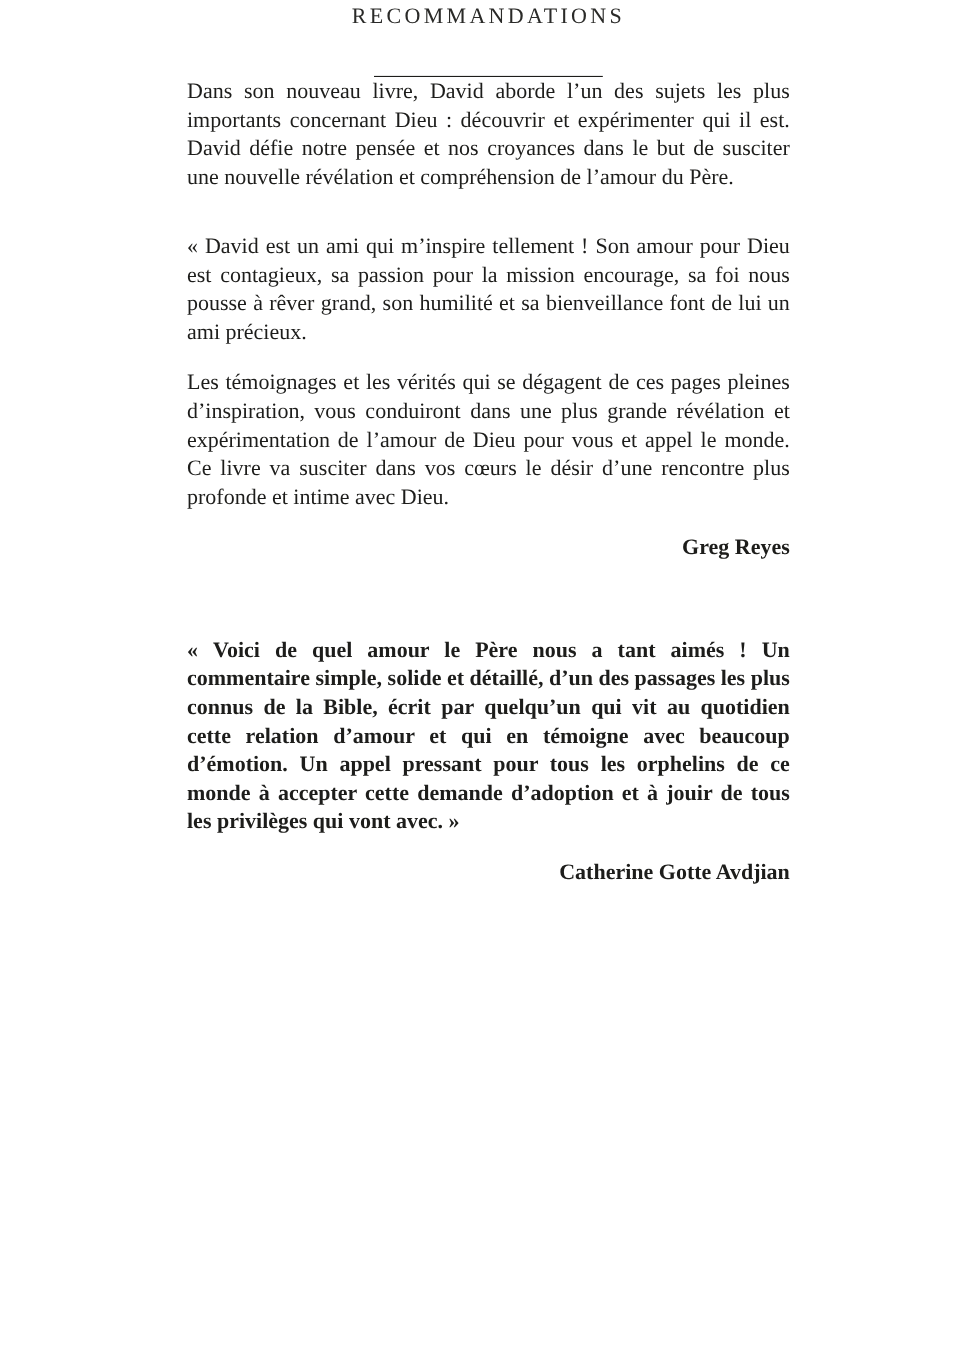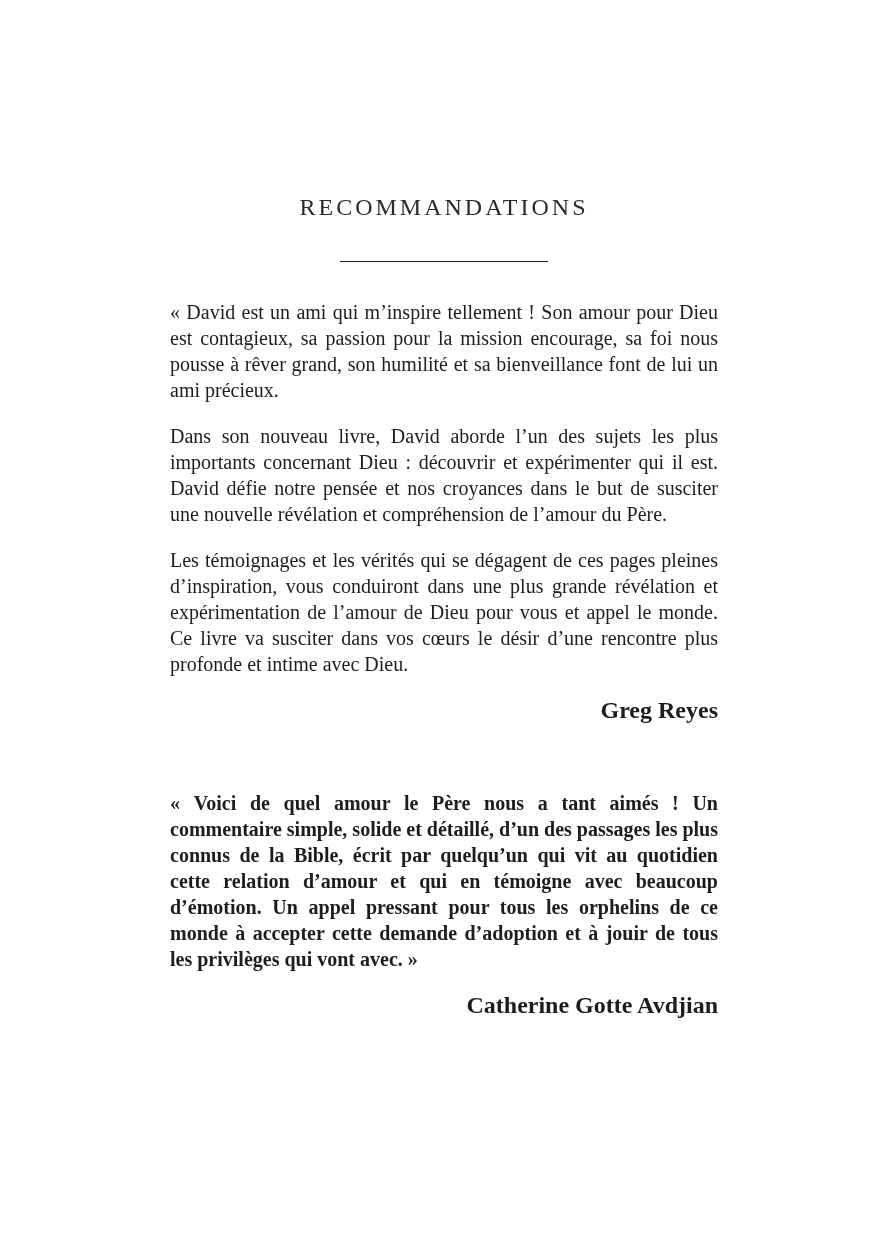--- a/index.html
+++ b/index.html
@@ -18,22 +18,21 @@
     overflow: hidden;
   }
   .content {
     position: absolute;
     left: 170px;
     top: 0;
     width: 548px;
   }
   .title {
     margin: 0;
-    padding-top: 192px;
-    font-size: 24px;
+    font-size: 20px;
     font-weight: 400;
     line-height: 30px;
     letter-spacing: 3px;
     text-align: center;
     color: #2a2a28;
   }
   .rule {
     width: 208px;
     height: 0;
     border-top: 1.6px solid #1d1d1b;
@@ -47,42 +46,42 @@
   }
   .first-para {
     margin-top: 37px;
   }
   .signature {
     margin-top: 18px;
     text-align: right;
   }
   .signature p {
     margin: 0;
-    font-size: 24px;
+    font-size: 20px;
     line-height: 26px;
     font-weight: 700;
   }
   .second-quote {
     margin-top: 67px;
     font-weight: bold;
   }
 </style>
 </head>
 <body>
 
 <div class="page">
   <div class="content">
 
     <h1 class="title">RECOMMANDATIONS</h1>
 
     <div class="rule"></div>
 
     <section>
+      <p class="body-para">Dans son nouveau livre, David aborde l’un des sujets les plus importants concernant Dieu&nbsp;: découvrir et expérimenter qui il est. David défie notre pensée et nos croyances dans le but de susciter une nouvelle révélation et compréhension de l’amour du Père.</p>
       <p class="body-para first-para">«&nbsp;David est un ami qui m’inspire tellement&nbsp;! Son amour pour Dieu est contagieux, sa passion pour la mission encourage, sa foi nous pousse à rêver grand, son humilité et sa bienveillance font de lui un ami précieux.</p>
-      <p class="body-para">Dans son nouveau livre, David aborde l’un des sujets les plus importants concernant Dieu&nbsp;: découvrir et expérimenter qui il est. David défie notre pensée et nos croyances dans le but de susciter une nouvelle révélation et compréhension de l’amour du Père.</p>
       <p class="body-para">Les témoignages et les vérités qui se dégagent de ces pages pleines d’inspiration, vous conduiront dans une plus grande révélation et expérimentation de l’amour de Dieu pour vous et appel le monde. Ce livre va susciter dans vos cœurs le désir d’une rencontre plus profonde et intime avec Dieu.</p>
       <div class="signature">
         <p>Greg Reyes</p>
       </div>
     </section>
 
     <section>
       <p class="body-para second-quote">«&nbsp;Voici de quel amour le Père nous a tant aimés&nbsp;! Un commentaire simple, solide et détaillé, d’un des passages les plus connus de la Bible, écrit par quelqu’un qui vit au quotidien cette relation d’amour et qui en témoigne avec beaucoup d’émotion. Un appel pressant pour tous les orphelins de ce monde à accepter cette demande d’adoption et à jouir de tous les privilèges qui vont avec.&nbsp;»</p>
       <div class="signature">
         <p>Catherine Gotte Avdjian</p>

